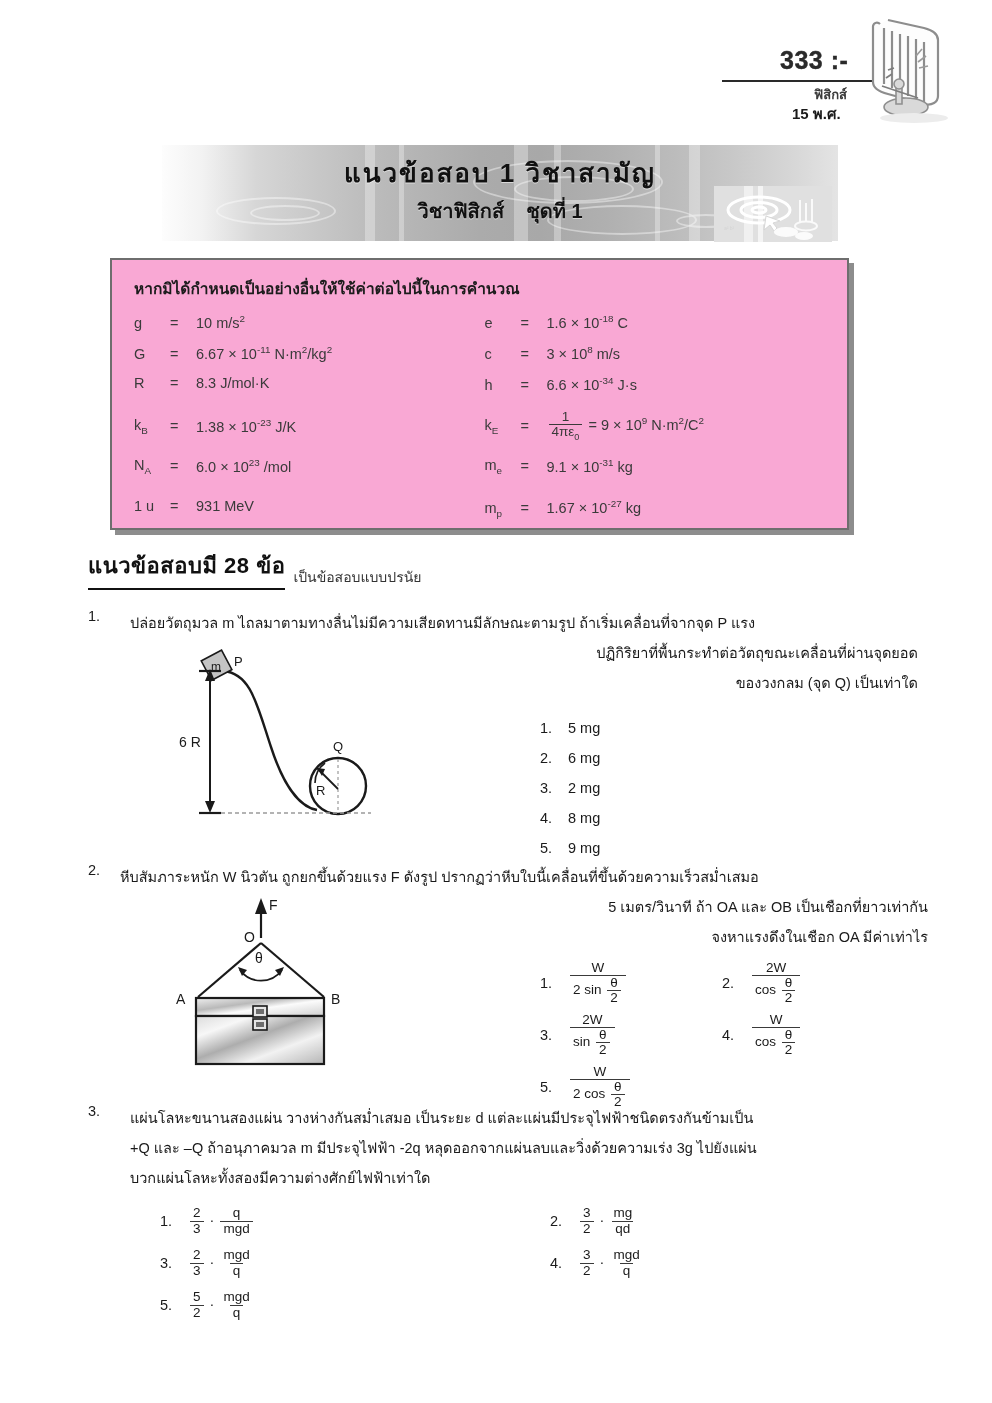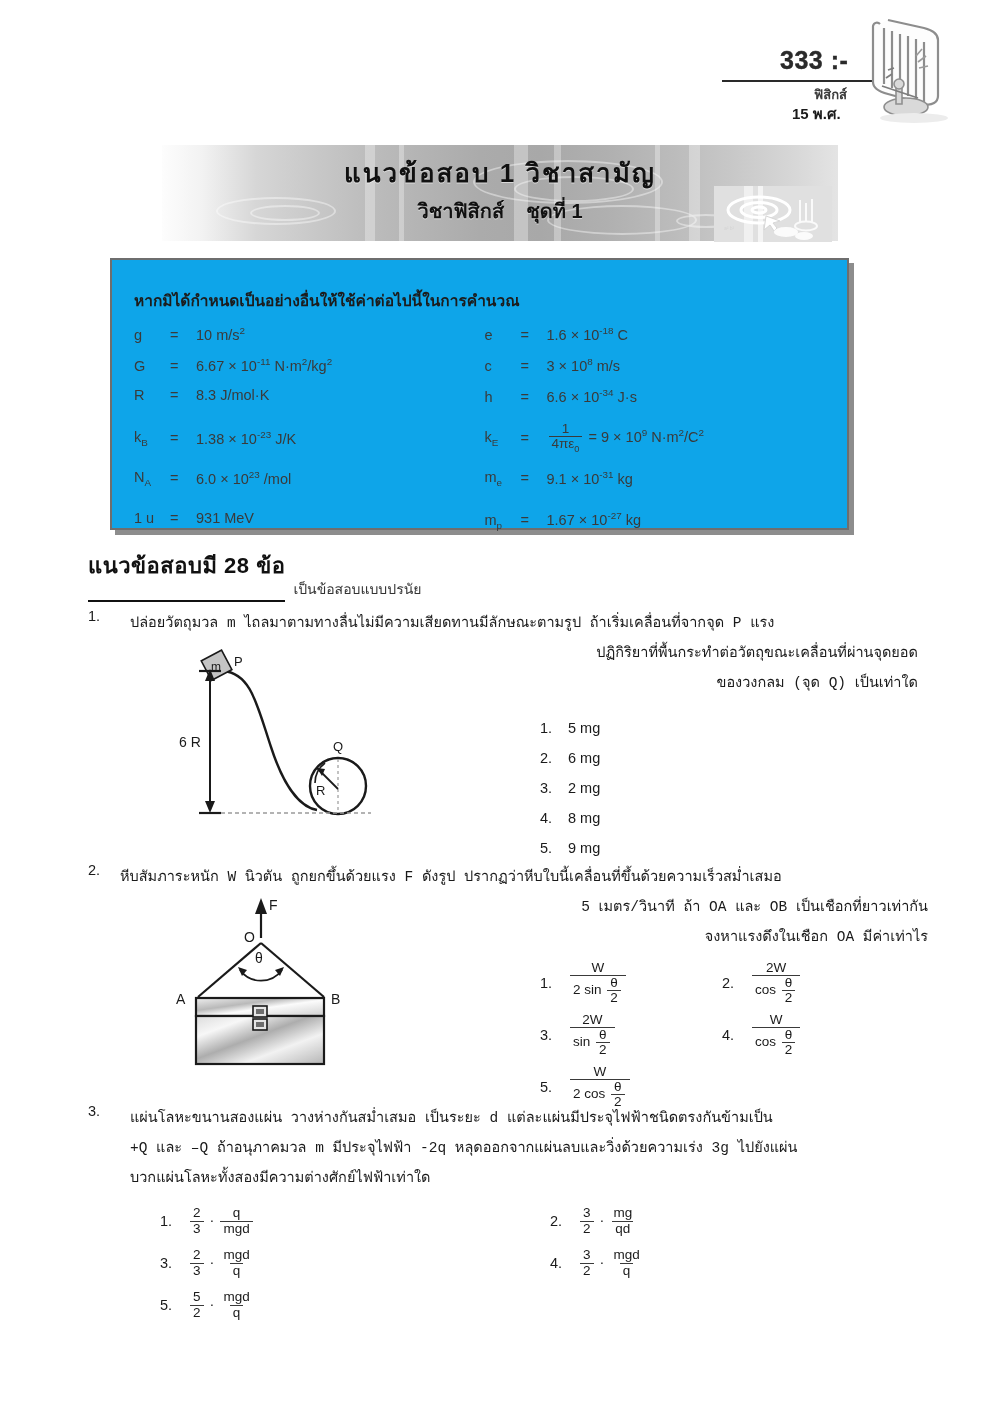--- a/index.html
+++ b/index.html
@@ -110,23 +110,23 @@
   .const-shadow {
     position: absolute;
     left: 115px; top: 263px;
     width: 739px; height: 272px;
     background: #8d8d8d;
   }
   .const-box {
     position: absolute;
     left: 110px; top: 258px;
     width: 739px; height: 272px;
-    background: #0ea5e9;
+    background: #f9a8d4;
     border: 2px solid #6e6e6e;
-    padding: 28px 22px 10px 22px;
+    padding: 16px 22px 10px 22px;
   }
   .const-head {
     font-size: 15.5px;
     font-weight: bold;
     color: #1c1c1c;
     margin-bottom: 12px;
   }
   .const-grid {
     display: grid;
     grid-template-columns: 1fr 1fr;
@@ -164,21 +164,21 @@
     position: absolute;
     left: 88px; top: 548px;
     display: flex;
     align-items: flex-end;
   }
   .count-main {
     font-size: 22px;
     font-weight: bold;
     color: #111;
     border-bottom: 2.5px solid #111;
-    padding-bottom: 17px;
+    padding-bottom: 5px;
     letter-spacing: 0.5px;
   }
   .count-note {
     font-size: 14px;
     color: #333;
     margin-left: 8px;
     padding-bottom: 2px;
   }
 
   
@@ -188,21 +188,21 @@
     left: 0; top: 0;
     width: 30px;
     font-size: 14.5px;
     color: #1a1a1a;
   }
   .q-text {
     font-size: 14.5px;
     line-height: 30px;
     color: #1a1a1a;
   }
-  .q-line { white-space: nowrap; font-family: Liberation Mono, monospace; }
+  .q-line { white-space: nowrap; }
   .q-line.right { text-align: right; }
 
   .choices { position: absolute; }
   .choice {
     display: flex;
     align-items: center;
     font-size: 14.5px;
     color: #1a1a1a;
   }
   .choice .cl {

